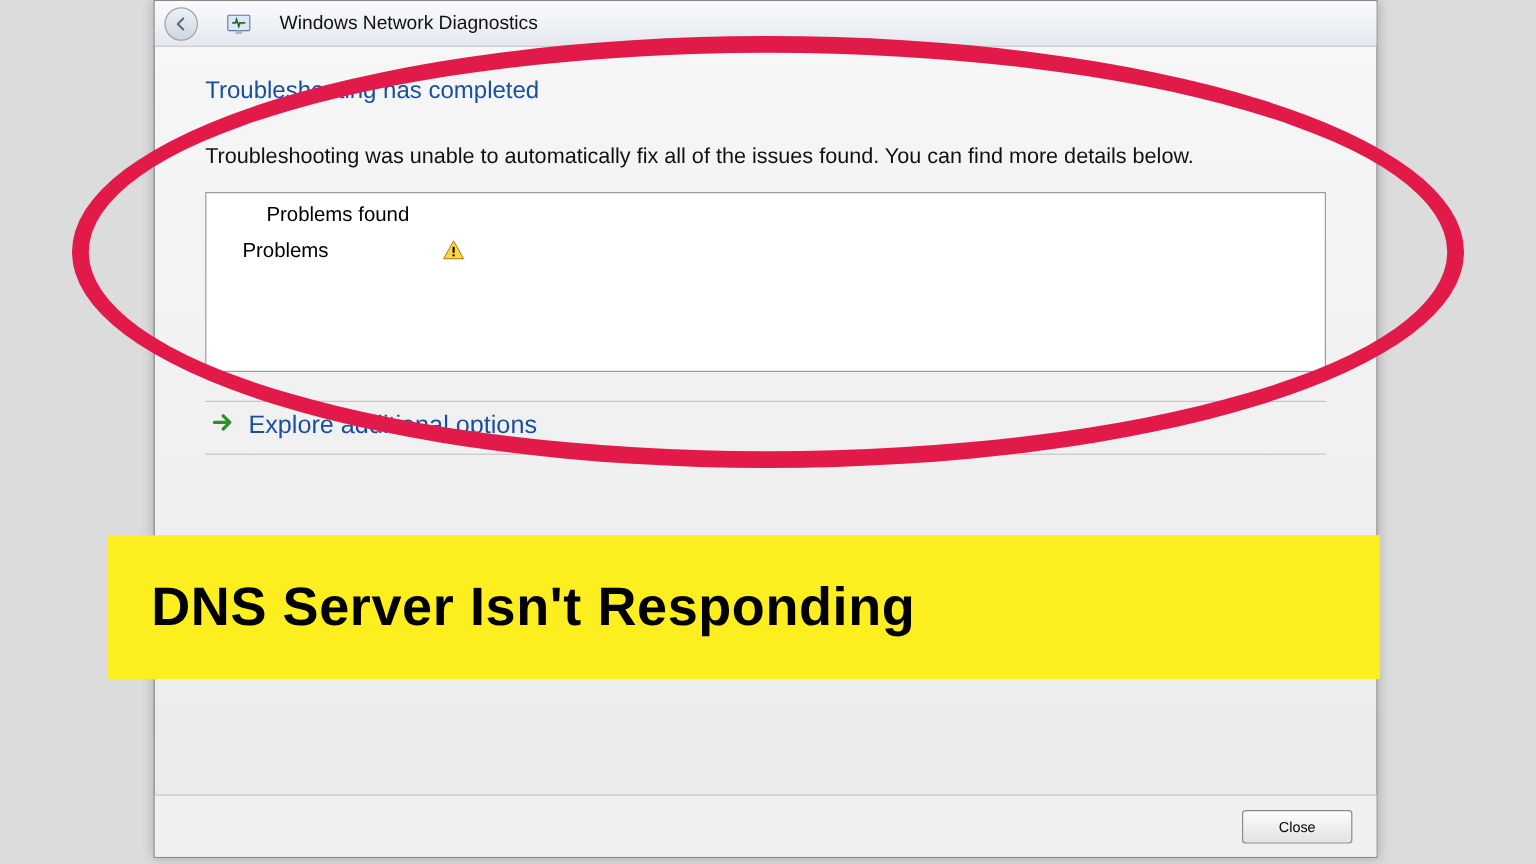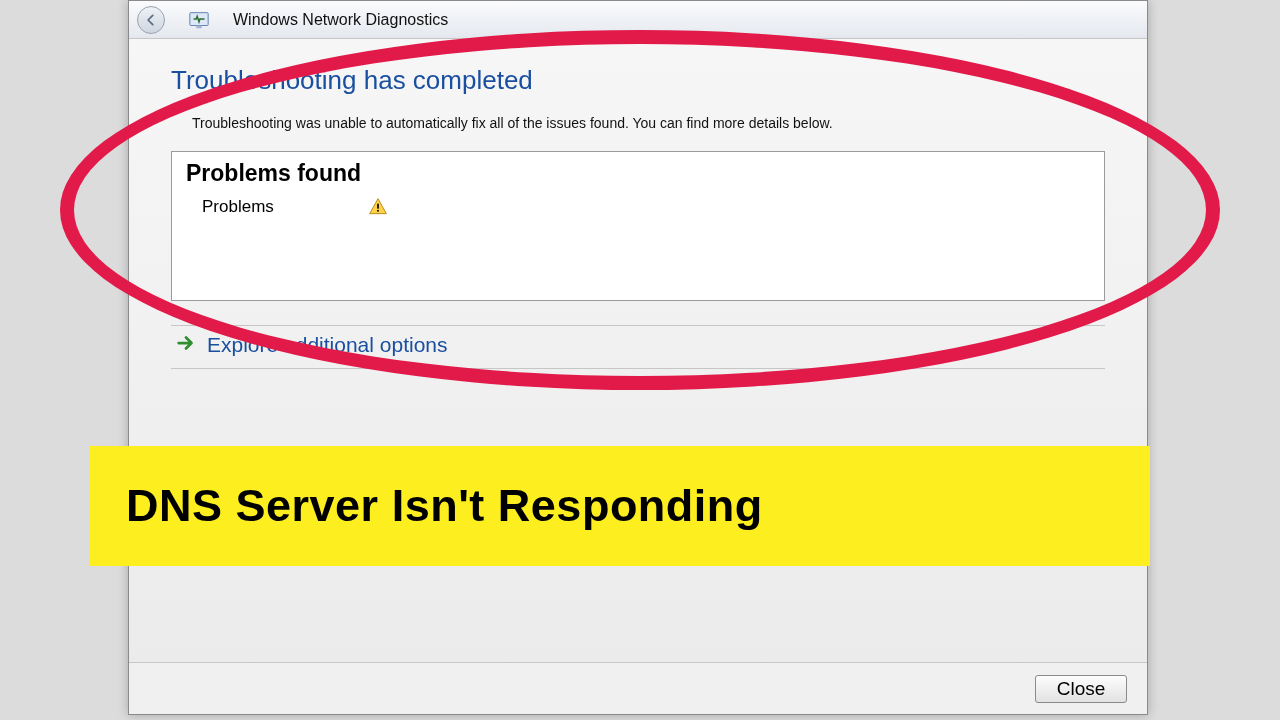--- a/index.html
+++ b/index.html
@@ -44,42 +44,42 @@
     }
     .titlebar .title-text {
       font-size: 16px;
       color: #111;
     }
     .body {
       padding: 26px 42px 12px 42px;
     }
     .heading {
       color: #1a4fa0;
-      font-size: 26px;
+      font-size: 20px;
       font-weight: 400;
-      margin-bottom: 18px;
+      margin-bottom: 30px;
     }
     .subtext {
-      font-size: 14px;
+      font-size: 18px;
       color: #111;
       line-height: 1.35;
       margin-bottom: 18px;
-      margin-left: 21px;
     }
     .problems-box {
       border: 1px solid #9b9b9b;
       background: #fff;
       padding: 8px 14px 70px 14px;
       margin-bottom: 24px;
       min-height: 150px;
     }
     .problems-header {
-      font-weight: bold;
-      font-size: 23px;
+      font-weight: normal;
+      font-size: 17px;
       margin-bottom: 10px;
+      margin-left: 36px;
     }
     .problem-row {
       display: flex;
       width: 100%;
       font-size: 17px;
       align-items: center;
       padding-left: 16px;
     }
     .problem-desc { flex: 1; }
     .problem-status { width: 160px; }
@@ -112,21 +112,21 @@
       background: #f0f0f0;
       border-top: 1px solid #c6c6c6;
       display: flex;
       justify-content: flex-end;
       align-items: center;
       padding-right: 20px;
     }
     .btn {
       min-width: 92px;
       height: 28px;
-      font-size: 19px;
+      font-size: 12px;
       font-family: inherit;
       background: linear-gradient(#fdfdfd, #e2e2e2);
       border: 1px solid #8a8a8a;
       border-radius: 3px;
       cursor: pointer;
     }
     
     .annotation-ellipse {
       position: absolute;
       left: 60px;

